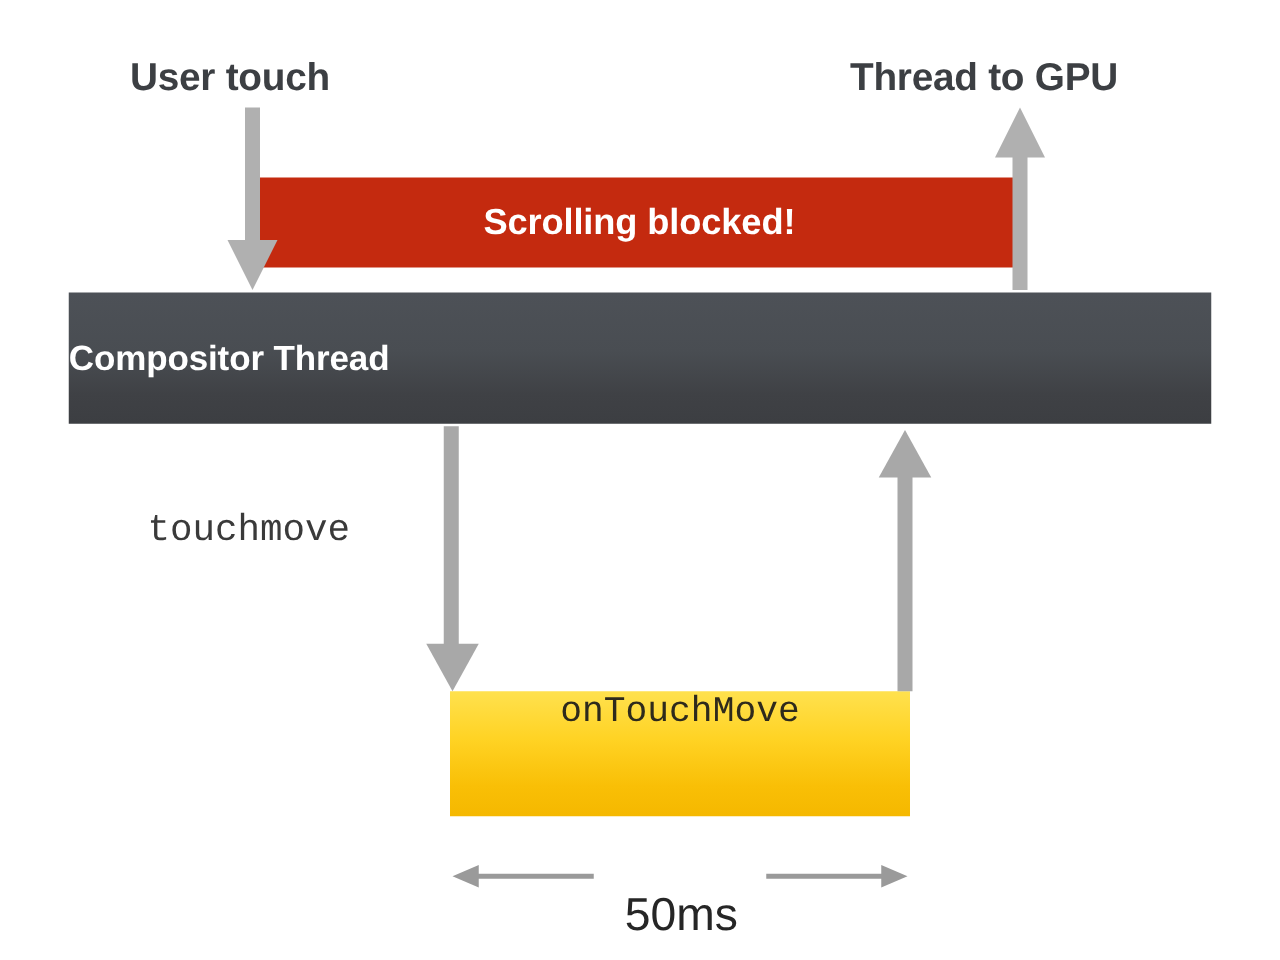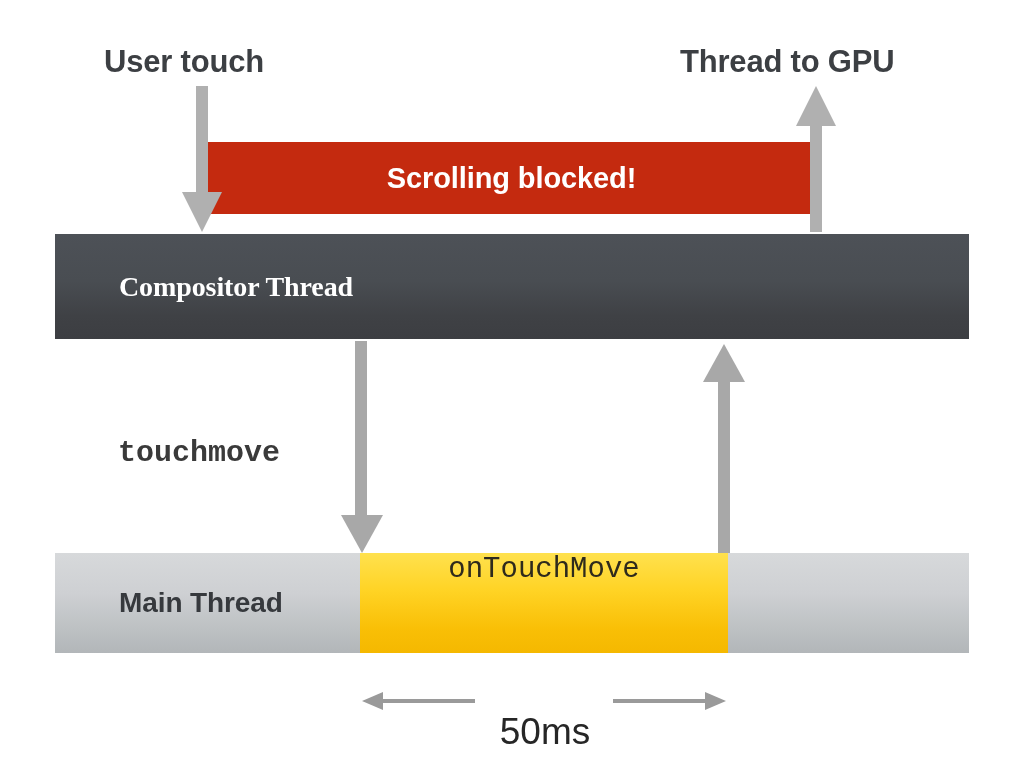--- a/index.html
+++ b/index.html
@@ -36,21 +36,21 @@
   #commit-gpu-label { left: 680px; top: 44px; }
 
   .event-label {
     position: absolute;
     font-family: "Liberation Mono", monospace;
     font-weight: normal;
     font-size: 30px;
     color: #3a3a3a;
     white-space: nowrap;
   }
-  #touchmove-label { left: 118px; top: 436px; font-weight: bold; }
+  #touchmove-label { left: 118px; top: 408px; }
 
   
   .bar {
     position: absolute;
     display: flex;
     align-items: center;
     box-sizing: border-box;
   }
 
   #scrolling-blocked-bar {
@@ -73,25 +73,24 @@
 
   #compositor-thread-bar {
     left: 55px;
     top: 234px;
     width: 914px;
     height: 105px;
     background: linear-gradient(to bottom, #4d5157 0%, #494d52 45%, #3f4145 78%, #3c3e42 100%);
     z-index: 3;
   }
   #compositor-thread-bar .bar-text {
-    font-family: Liberation Serif, serif;
+    font-family: Liberation Sans, sans-serif;
     font-weight: bold;
     font-size: 28px;
     color: #ffffff;
-    margin-left: 64px;
     letter-spacing: -0.1px;
   }
 
   #main-thread-bar {
     left: 55px;
     top: 553px;
     width: 914px;
     height: 100px;
     background: linear-gradient(to bottom, #d7d9db 0%, #ced0d3 40%, #bcc0c2 78%, #b2b6b9 100%);
     z-index: 3;
@@ -162,23 +161,20 @@
   <div class="bar" id="scrolling-blocked-bar">
     <span class="bar-text">Scrolling blocked!</span>
   </div>
 
   <div class="bar" id="compositor-thread-bar">
     <span class="bar-text">Compositor Thread</span>
   </div>
 
   <div class="event-label" id="touchmove-label">touchmove</div>
 
-  <div class="bar" id="main-thread-bar">
-    <span class="bar-text">Main Thread</span>
-  </div>
 
   <div id="ontouchmove-block">
     <span class="bar-text">onTouchMove</span>
   </div>
 
   <svg id="arrow-layer" width="1024" height="768" viewBox="0 0 1024 768">
 
     <g>
       <rect x="196" y="86" width="12" height="112" fill="#b0b0b0"></rect>
       <polygon points="182,192 222,192 202,232" fill="#b0b0b0"></polygon>

